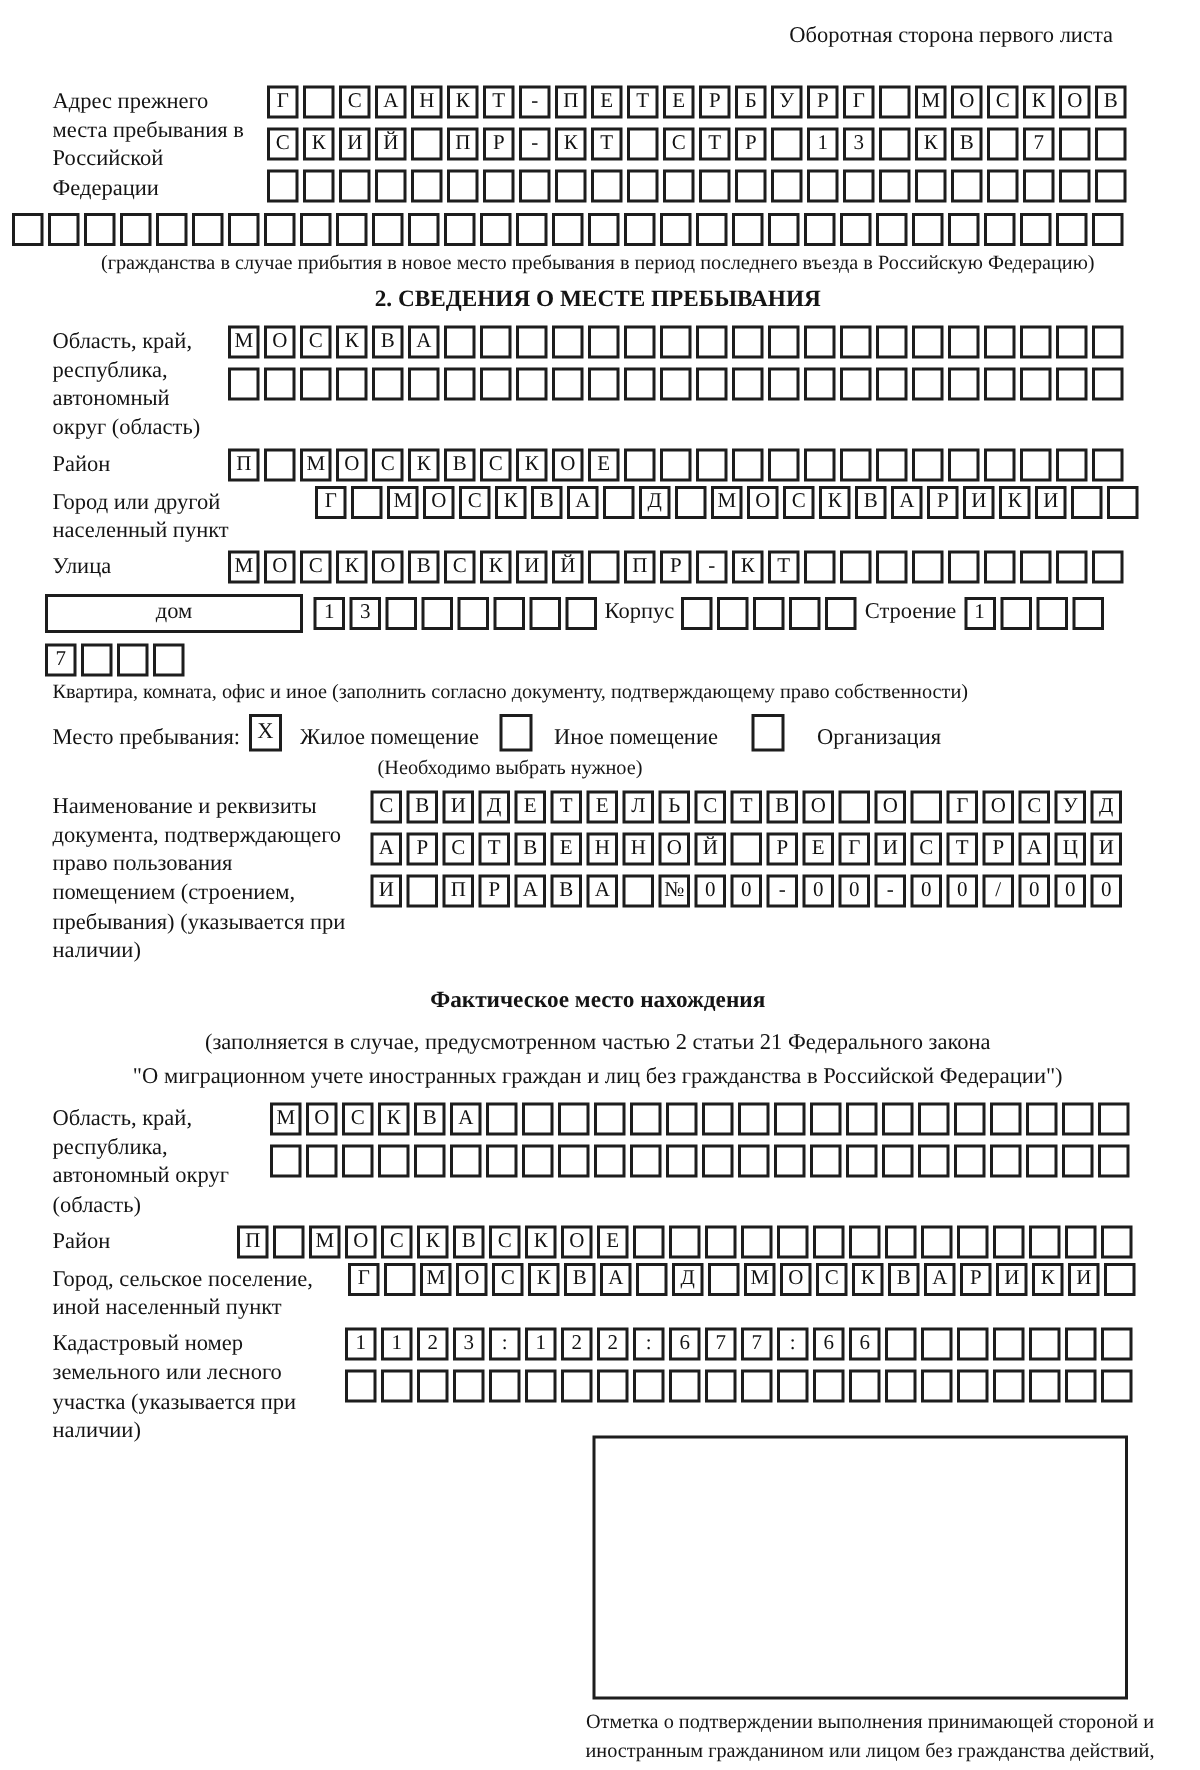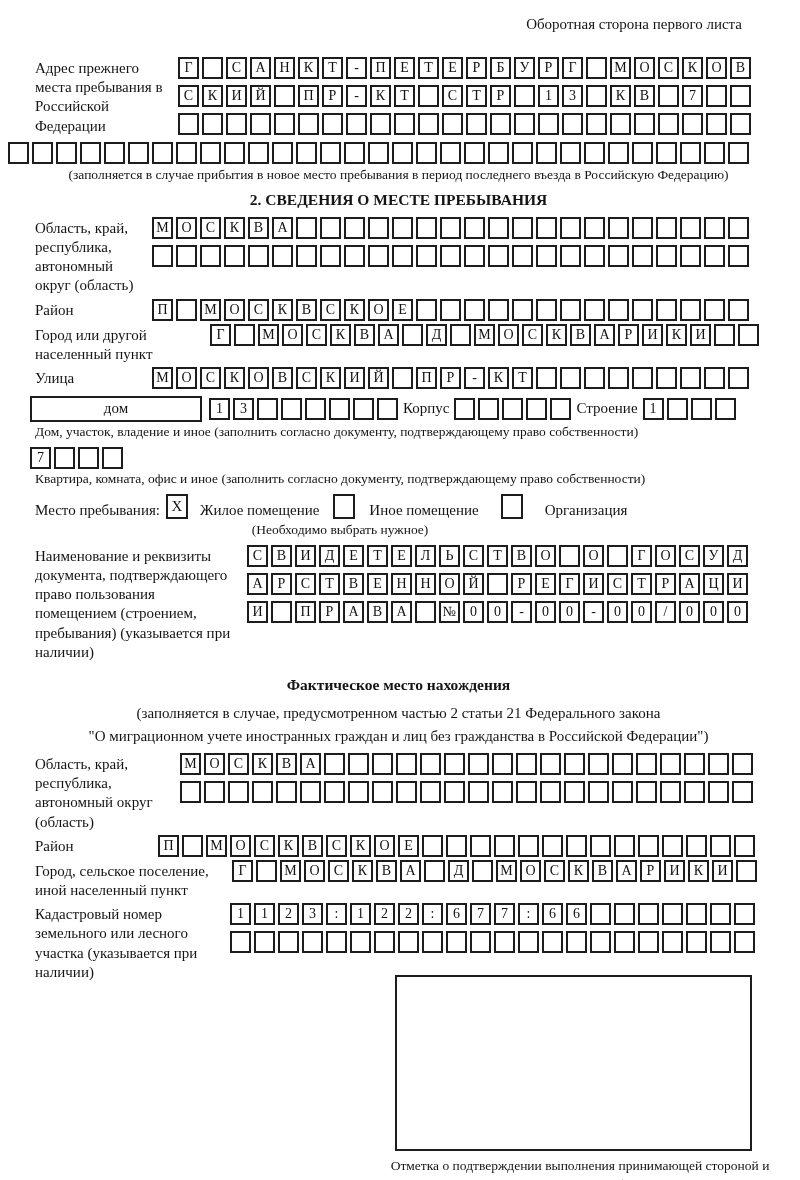--- a/index.html
+++ b/index.html
@@ -174,21 +174,21 @@
       <span class="cell"></span>
       <span class="cell"></span>
       <span class="cell"></span>
       <span class="cell"></span>
       <span class="cell"></span>
       <span class="cell"></span>
       <span class="cell"></span>
       <span class="cell"></span>
       <span class="cell"></span>
     </div>
-  <div class="caption center prev-note">(заполняется в случае прибытия в новое место пребывания в период последнего въезда в Российскую Федерацию)</div>
+  <div class="caption center prev-note">(гражданства в случае прибытия в новое место пребывания в период последнего въезда в Российскую Федерацию)</div>
 
   <div class="section-title">2. СВЕДЕНИЯ О МЕСТЕ ПРЕБЫВАНИЯ</div>
 
   <div class="form-row">
     <div class="row-label w117">Область, край, республика, автономный округ (область)</div>
     <div class="row-grids">
       <div class="grid-row">
           <span class="cell">М</span>
           <span class="cell">О</span>
           <span class="cell">С</span>
@@ -357,21 +357,20 @@
         <span class="cell"></span>
       </div>
     <div class="inline-label">Строение</div>
     <div class="grid-row">
         <span class="cell">1</span>
         <span class="cell"></span>
         <span class="cell"></span>
         <span class="cell"></span>
       </div>
   </div>
-  <div class="caption sub-note">Дом, участок, владение и иное (заполнить согласно документу, подтверждающему право собственности)</div>
 
   <div class="house-row">
     <div class="grid-row">
         <span class="cell">7</span>
         <span class="cell"></span>
         <span class="cell"></span>
         <span class="cell"></span>
       </div>
   </div>
   <div class="caption sub-note">Квартира, комната, офис и иное (заполнить согласно документу, подтверждающему право собственности)</div>

